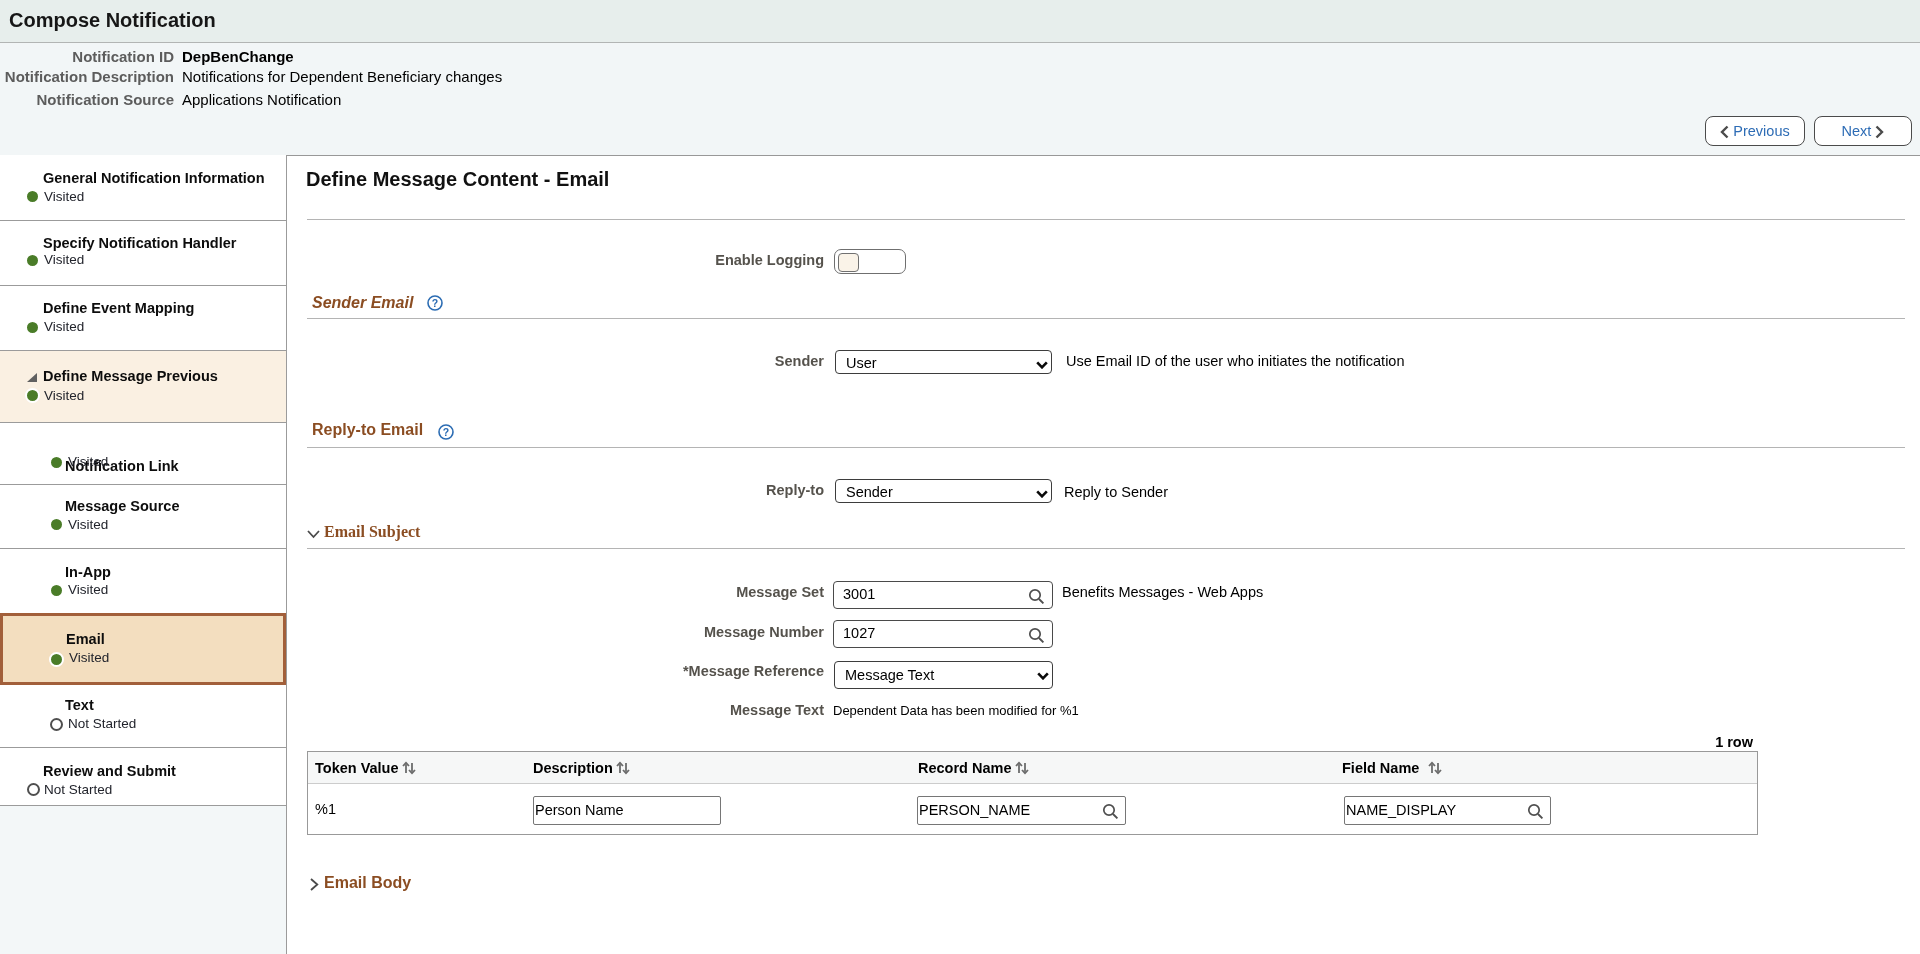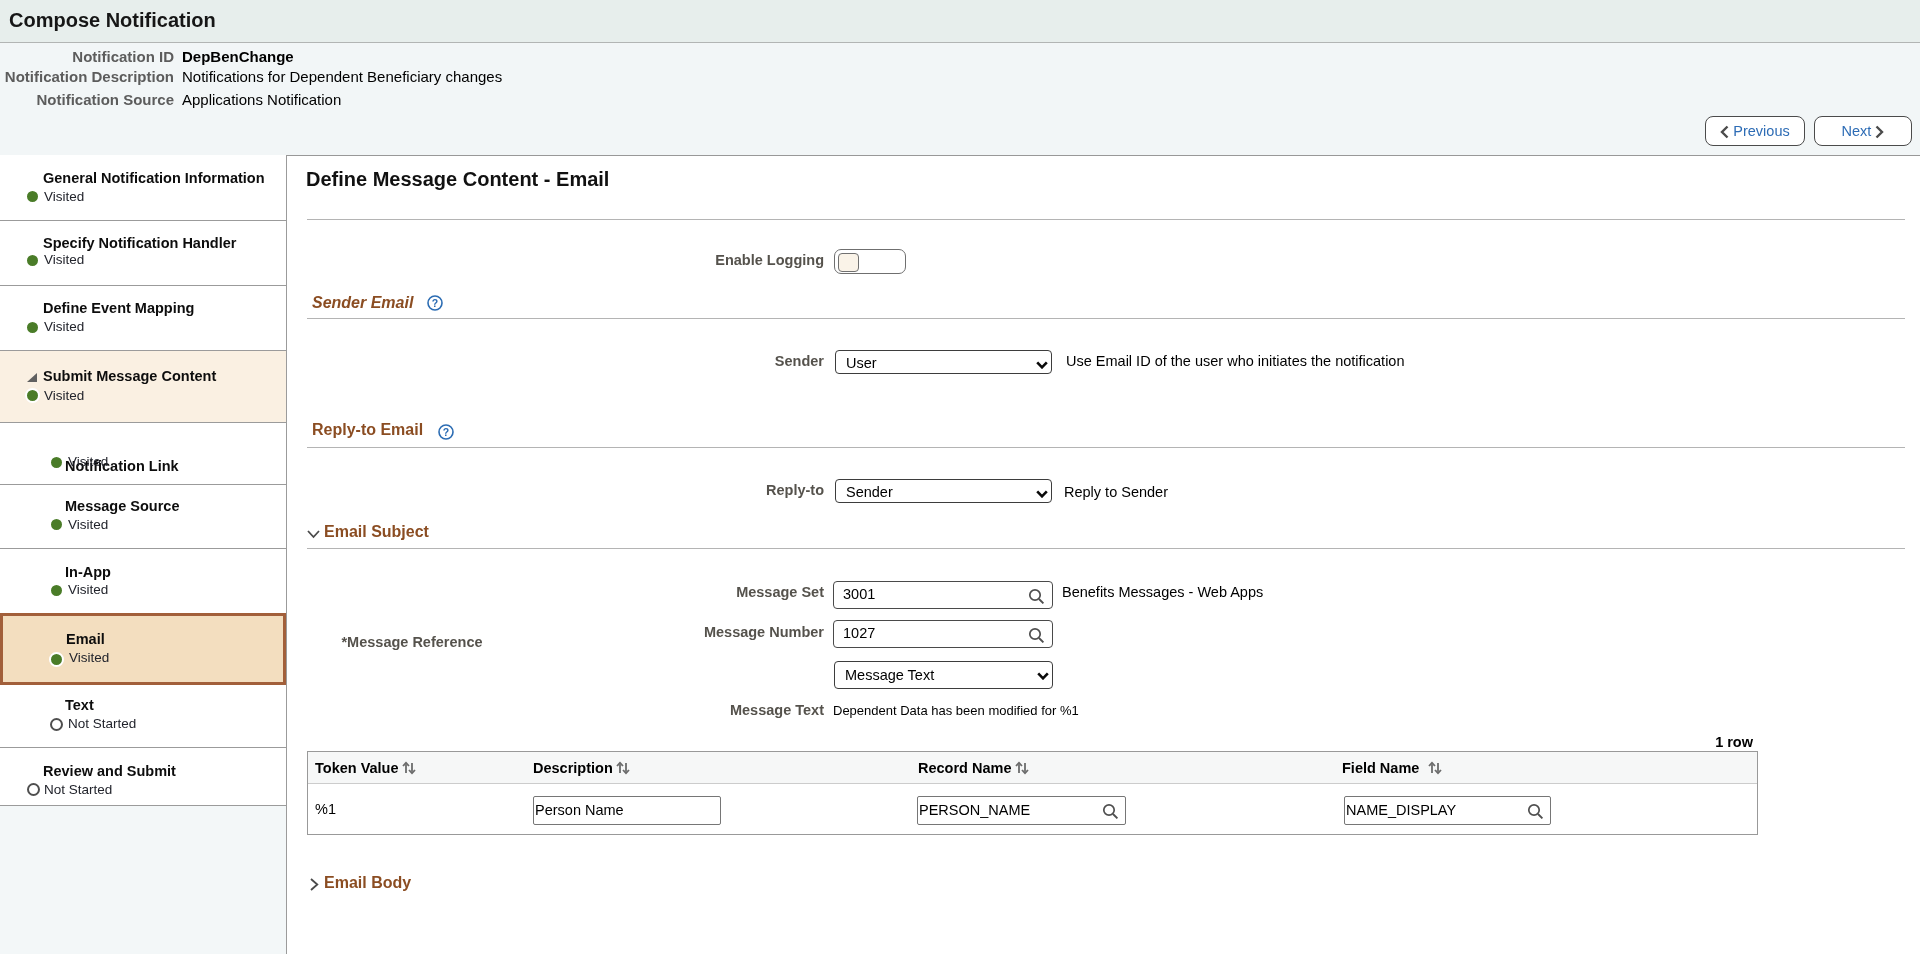--- a/index.html
+++ b/index.html
@@ -87,21 +87,21 @@
 <div class="sstat" style="left:44px; top:188.5px;">Visited</div>
 
 <div class="stitle" style="left:43px; top:235px;">Specify Notification Handler</div>
 <div class="dotg" style="left:25px; top:253px;"></div>
 <div class="sstat" style="left:44px; top:252.3px;">Visited</div>
 
 <div class="stitle" style="left:43px; top:300.4px;">Define Event Mapping</div>
 <div class="dotg" style="left:25px; top:319.8px;"></div>
 <div class="sstat" style="left:44px; top:319.4px;">Visited</div>
 
-<div class="stitle" style="left:43px; top:368.3px;">Submit Message Content</div>
+<div class="stitle" style="left:43px; top:368.3px;">Define Message Previous</div>
 <div class="dotg" style="left:25px; top:388.4px;"></div>
 <div class="sstat" style="left:44px; top:387.5px;">Visited</div>
 
 <div class="stitle" style="left:65px; top:434px;margin-top:24px;">Notification Link</div>
 <div class="dotg" style="left:49px; top:454.5px;"></div>
 <div class="sstat" style="left:68px; top:454.3px;">Visited</div>
 
 <div class="stitle" style="left:65px; top:498px;">Message Source</div>
 <div class="dotg" style="left:49px; top:517.2px;"></div>
 <div class="sstat" style="left:68px; top:516.7px;">Visited</div>
@@ -151,37 +151,37 @@
 
 <div class="flabel" style="top:482px;">Reply-to</div>
 <div class="selbox" style="left:835px; top:478.5px;">Sender<svg style="position:absolute; right:3px; top:10px;" width="12" height="8" viewBox="0 0 12 8">
       <polyline points="1.2,1.3 6,6.3 10.8,1.3" fill="none" stroke="#0a0a0a" stroke-width="2.6"></polyline>
     </svg></div>
 <div class="fcomment" style="left:1064px; top:484px;">Reply to Sender</div>
 
 <svg class="abs" style="left:307px; top:530px;" width="13" height="9" viewBox="0 0 13 9">
     <polyline points="1,1 6.5,7 12,1" fill="none" stroke="#4a4a4a" stroke-width="1.8"></polyline>
   </svg>
-<div class="sect" style="left:324px; top:523px;">Email Subject</div>
+<div class="sect" style="left:324px; top:523px;font-family:Liberation Serif, serif;">Email Subject</div>
 <div class="hr" style="top:548px;"></div>
 
 <div class="flabel" style="top:583.5px;">Message Set</div>
 <div class="inbox" style="left:833px; top:581px;">3001<svg style="position:absolute; right:7px; top:6px;" width="17" height="17" viewBox="0 0 17 17">
       <circle cx="7" cy="7" r="5.2" fill="none" stroke="#4f4f4f" stroke-width="1.7"></circle>
       <line x1="11" y1="11" x2="15.4" y2="15.4" stroke="#4f4f4f" stroke-width="1.9"></line>
     </svg></div>
 <div class="fcomment" style="left:1062px; top:584px;">Benefits Messages - Web Apps</div>
 
 <div class="flabel" style="top:623.5px;">Message Number</div>
 <div class="inbox" style="left:833px; top:620px;">1027<svg style="position:absolute; right:7px; top:6px;" width="17" height="17" viewBox="0 0 17 17">
       <circle cx="7" cy="7" r="5.2" fill="none" stroke="#4f4f4f" stroke-width="1.7"></circle>
       <line x1="11" y1="11" x2="15.4" y2="15.4" stroke="#4f4f4f" stroke-width="1.9"></line>
     </svg></div>
 
-<div class="flabel" style="top:634px;text-align:center;">*Message Reference</div>
+<div class="flabel" style="top:663px;">*Message Reference</div>
 <div class="selbox" style="left:834px; top:660.5px; width:219px; height:28px; line-height:26px;">Message Text<svg style="position:absolute; right:3px; top:10px;" width="12" height="8" viewBox="0 0 12 8">
       <polyline points="1.2,1.3 6,6.3 10.8,1.3" fill="none" stroke="#0a0a0a" stroke-width="2.6"></polyline>
     </svg></div>
 
 <div class="flabel" style="top:702px;">Message Text</div>
 <div class="fcomment" style="left:833px; top:703px; font-size:13px; line-height:15px;">Dependent Data has been modified for %1</div>
 
 <div class="abs" style="left:1558px; top:733.5px; width:195px; text-align:right; font-size:14.5px; font-weight:bold; color:#000; line-height:17px;">1 row</div>
 
 <div id="grid">

